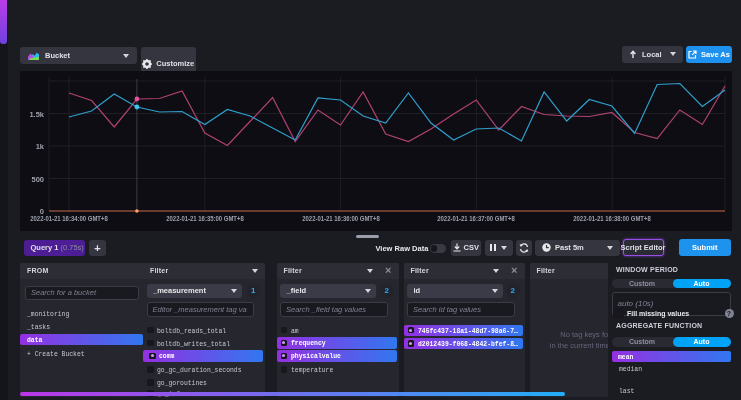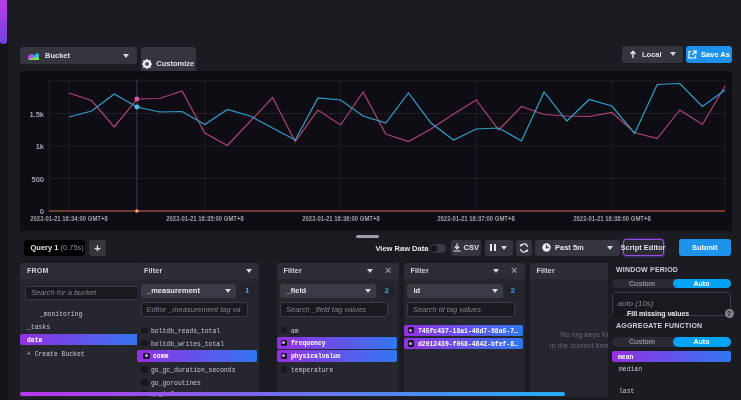--- a/index.html
+++ b/index.html
@@ -97,21 +97,21 @@
 </div>
 
 <div style="position:absolute;left:14px;top:214.5px;width:110px;text-align:center;font-size:7px;font-weight:bold;color:#9da0ac;transform:scaleX(0.85);white-space:nowrap;">2022-01-21 16:34:00 GMT+8</div>
 <div style="position:absolute;left:149.8px;top:214.5px;width:110px;text-align:center;font-size:7px;font-weight:bold;color:#9da0ac;transform:scaleX(0.85);white-space:nowrap;">2022-01-21 16:35:00 GMT+8</div>
 <div style="position:absolute;left:285.6px;top:214.5px;width:110px;text-align:center;font-size:7px;font-weight:bold;color:#9da0ac;transform:scaleX(0.85);white-space:nowrap;">2022-01-21 16:36:00 GMT+8</div>
 <div style="position:absolute;left:421.4px;top:214.5px;width:110px;text-align:center;font-size:7px;font-weight:bold;color:#9da0ac;transform:scaleX(0.85);white-space:nowrap;">2022-01-21 16:37:00 GMT+8</div>
 <div style="position:absolute;left:557.2px;top:214.5px;width:110px;text-align:center;font-size:7px;font-weight:bold;color:#9da0ac;transform:scaleX(0.85);white-space:nowrap;">2022-01-21 16:38:00 GMT+8</div>
 
 <div class="abs" style="left:355.5px;top:235px;width:23px;height:3px;border-radius:2px;background:#9b9eab;"></div>
 
-<div class="btn abs" style="left:23.5px;top:240px;width:61.5px;height:15.5px;background:#000000;font-size:7.5px;justify-content:flex-start;padding:0 7px;">Query 1&nbsp;<span style="color:#8a8d9b;font-weight:normal;">(0.75s)</span></div>
+<div class="btn abs" style="left:23.5px;top:240px;width:61.5px;height:15.5px;background:#4c1d95;font-size:7.5px;justify-content:flex-start;padding:0 7px;">Query 1&nbsp;<span style="color:#8a8d9b;font-weight:normal;">(0.75s)</span></div>
 <div class="btn abs" style="left:89px;top:240px;width:17px;height:15.5px;font-size:11px;">+</div>
 
 <div class="abs" style="left:375.5px;top:244px;font-size:7.5px;font-weight:bold;color:#e7e8eb;">View Raw Data</div>
 <div class="abs" style="left:429.5px;top:244px;width:16px;height:8.5px;background:#3a3a45;border-radius:5px;">
   <div style="position:absolute;left:1px;top:1px;width:6.5px;height:6.5px;border-radius:50%;background:#16161d;"></div>
 </div>
 <div class="btn abs" style="left:450.5px;top:240px;width:30.5px;height:15.5px;font-size:7.5px;">
   <svg width="8" height="9" viewBox="0 0 8 9" style="margin-right:3px;">
     <path d="M4 0.5 L4 5.5 M1.8 3.5 L4 5.8 L6.2 3.5 M0.5 8 H7.5" stroke="#e7e8eb" stroke-width="1.2" fill="none"></path>
   </svg>CSV</div>
@@ -133,35 +133,35 @@
   </svg>
   <span>Past 5m</span>
   <span class="caret" style="margin-left:auto;"></span>
 </div>
 <div class="btn abs" style="left:622.5px;top:239px;width:41px;height:17px;background:#2b2b34;border:1px solid #9a4ee8;box-shadow:0 0 3px rgba(154,78,232,.75);font-size:7.5px;">Script Editor</div>
 <div class="btn abs" style="left:678.5px;top:239px;width:52.5px;height:17px;background:#1e93ee;color:#fff;font-size:7.5px;">Submit</div>
 
 <div class="card abs" style="left:20px;top:262.5px;width:124px;height:134px;">
   <div class="card-h">FROM</div>
   <div class="inp" style="left:5px;top:23px;width:114px;height:14.5px;">Search for a bucket</div>
-  <div class="row" style="left:20px;top:44.5px;height:13px;justify-content:center;">
+  <div class="row" style="left:7px;top:44.5px;height:13px;justify-content:center;">
         <span class="mono">_monitoring</span>
       </div>
   <div class="row" style="left:6.5px;top:57.5px;height:13px;">
         <span class="mono">_tasks</span>
       </div>
   <div class="selrow" style="left:0;top:71px;width:122.5px;height:11.5px;padding-left:6.5px;border-radius:2px;">
         <span class="seltxt">data</span>
       </div>
   <div class="row" style="left:6.5px;top:84px;height:13px;">
         <span class="mono">+ Create Bucket</span>
       </div>
 </div>
 
-<div class="card abs" style="left:137px;top:262.5px;width:122px;height:134px;">
+<div class="card abs" style="left:143px;top:262.5px;width:122px;height:134px;">
   <div class="card-h">Filter<span class="caret" style="margin-left:auto;"></span></div>
   <div class="ddown" style="left:3.5px;top:21px;width:95.5px;height:14.5px;">_measurement<span class="caret" style="margin-left:auto;border-left-width:3px;border-right-width:3px;"></span></div>
   <div class="badge" style="right:5px;top:21.5px;">1</div>
   <div class="inp" style="left:3.5px;top:39.5px;width:107.5px;height:14.5px;">Editor _measurement tag va</div>
   <div class="row" style="left:4px;top:74px;height:13px;">
         <span class="cb"></span>
         <span class="mono" style="margin-left:3.5px;">boltdb_writes_total</span>
       </div>
   <div class="row" style="left:4px;top:61px;height:13px;">
         <span class="cb"></span>

